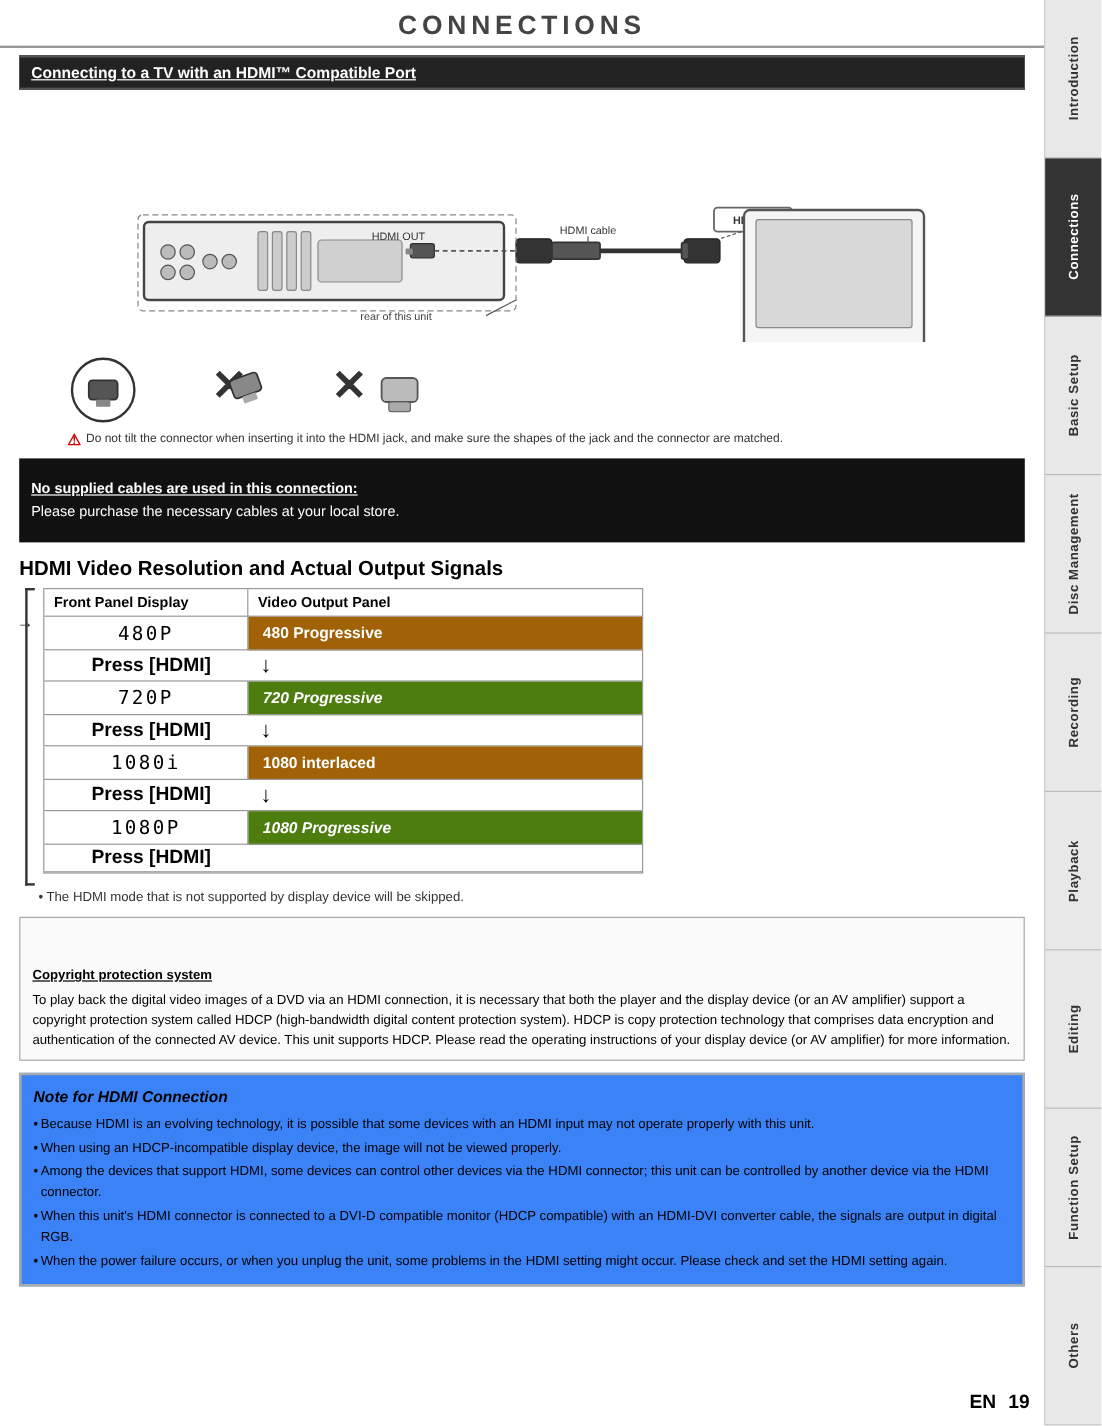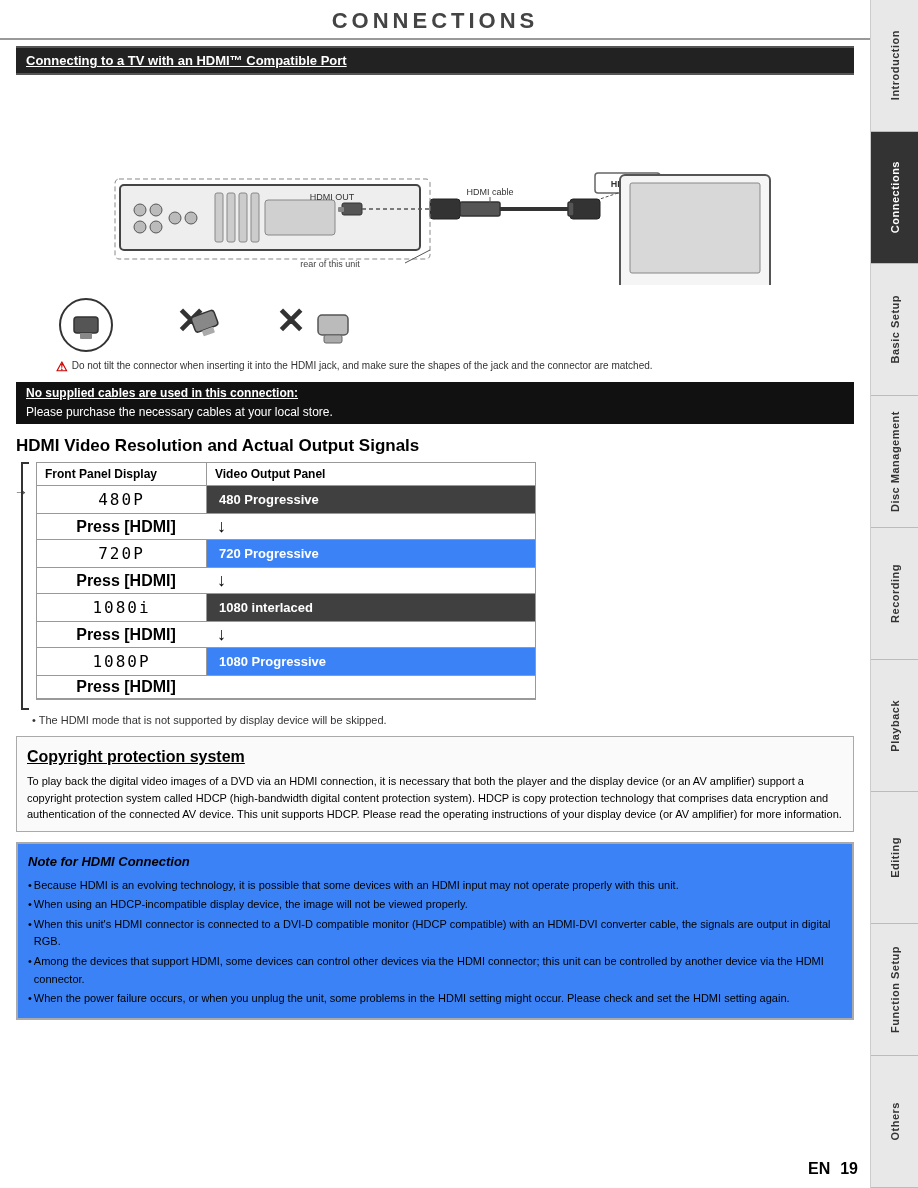--- a/index.html
+++ b/index.html
@@ -95,21 +95,21 @@
       align-items: flex-start;
       margin: 10px 0;
       position: relative;
       height: 200px;
     }
 
     
     .no-cables-box {
       background: #111;
       color: #fff;
-      padding: 2px 10px;
+      padding: 16px 10px;
       margin: 8px 0 12px 0;
       font-size: 12px;
       line-height: 1.6;
     }
     .no-cables-box .bold-underline {
       font-weight: bold;
       text-decoration: underline;
     }
 
     
@@ -149,26 +149,27 @@
     .res-signal {
       flex: 1;
       padding: 4px 12px;
       font-weight: bold;
       font-size: 13px;
       display: flex;
       align-items: center;
       border-bottom: 1px solid #999;
     }
     .res-signal.blue {
-      background: #404040;
+      background: #a16207;
       color: #fff;
     }
     .res-signal.blue2 {
-      background: #3b82f6;
+      background: #4d7c0f;
       color: #fff;
+      font-style: italic;
     }
     .press-row {
       display: flex;
       align-items: center;
       padding: 2px 8px;
       border-bottom: 1px solid #999;
     }
     .press-row .col1 {
       width: 162px;
       font-size: 16px;
@@ -197,21 +198,22 @@
       padding: 8px 10px;
       margin: 10px 0;
       font-size: 11px;
       line-height: 1.5;
       background: #fafafa;
     }
     .copyright-box .title {
       font-weight: bold;
       text-decoration: underline;
       margin-bottom: 4px;
-      font-size: 16px;
+      font-size: 11px;
+      margin-top: 32px;
     }
 
     
     .note-box {
       border: 2px solid #aaa;
       padding: 8px 10px;
       margin: 10px 0;
       font-size: 11px;
       line-height: 1.6;
       background: #3b82f6;
@@ -490,24 +492,24 @@
 
     <div class="note-box">
       <div class="title">Note for HDMI Connection</div>
       <div class="note-item">
         <span>Because HDMI is an evolving technology, it is possible that some devices with an HDMI input may not operate properly with this unit.</span>
       </div>
       <div class="note-item">
         <span>When using an HDCP-incompatible display device, the image will not be viewed properly.</span>
       </div>
       <div class="note-item">
+        <span>Among the devices that support HDMI, some devices can control other devices via the HDMI connector; this unit can be controlled by another device via the HDMI connector.</span>
+      </div>
+      <div class="note-item">
         <span>When this unit's HDMI connector is connected to a DVI-D compatible monitor (HDCP compatible) with an HDMI-DVI converter cable, the signals are output in digital RGB.</span>
-      </div>
-      <div class="note-item">
-        <span>Among the devices that support HDMI, some devices can control other devices via the HDMI connector; this unit can be controlled by another device via the HDMI connector.</span>
       </div>
       <div class="note-item">
         <span>When the power failure occurs, or when you unplug the unit, some problems in the HDMI setting might occur. Please check and set the HDMI setting again.</span>
       </div>
     </div>
 
   </div>
 
   <div style="position:absolute; bottom:10px; right:60px; display:flex; align-items:center; gap:10px;">
     <span class="page-en">EN</span>

